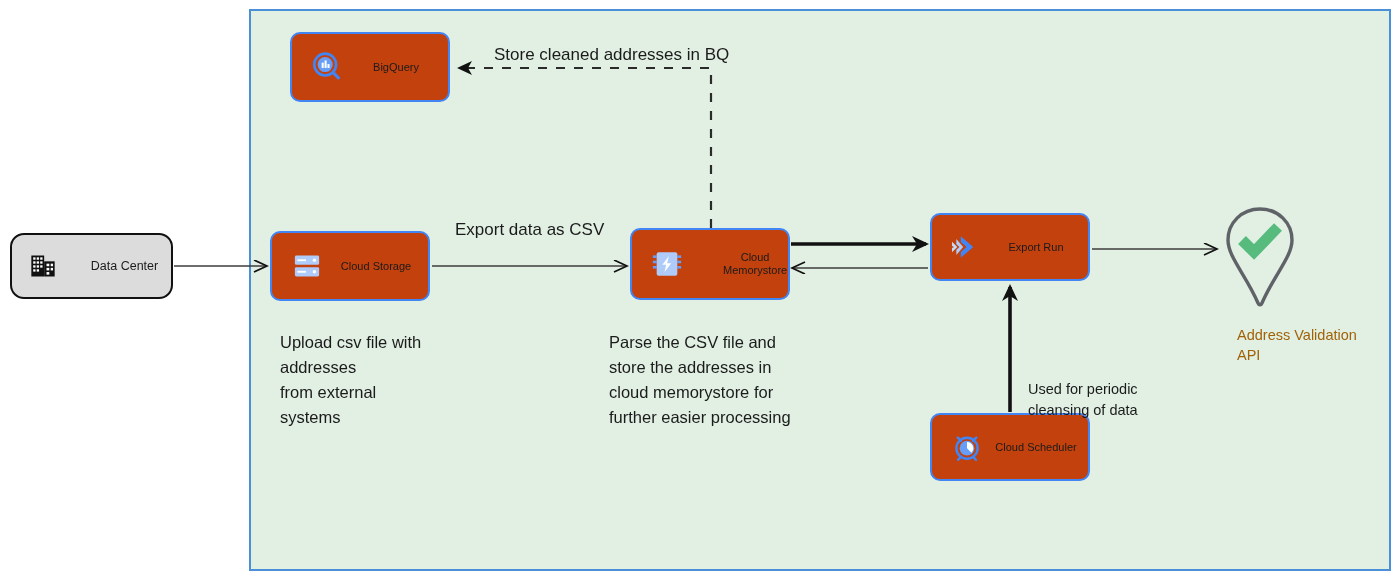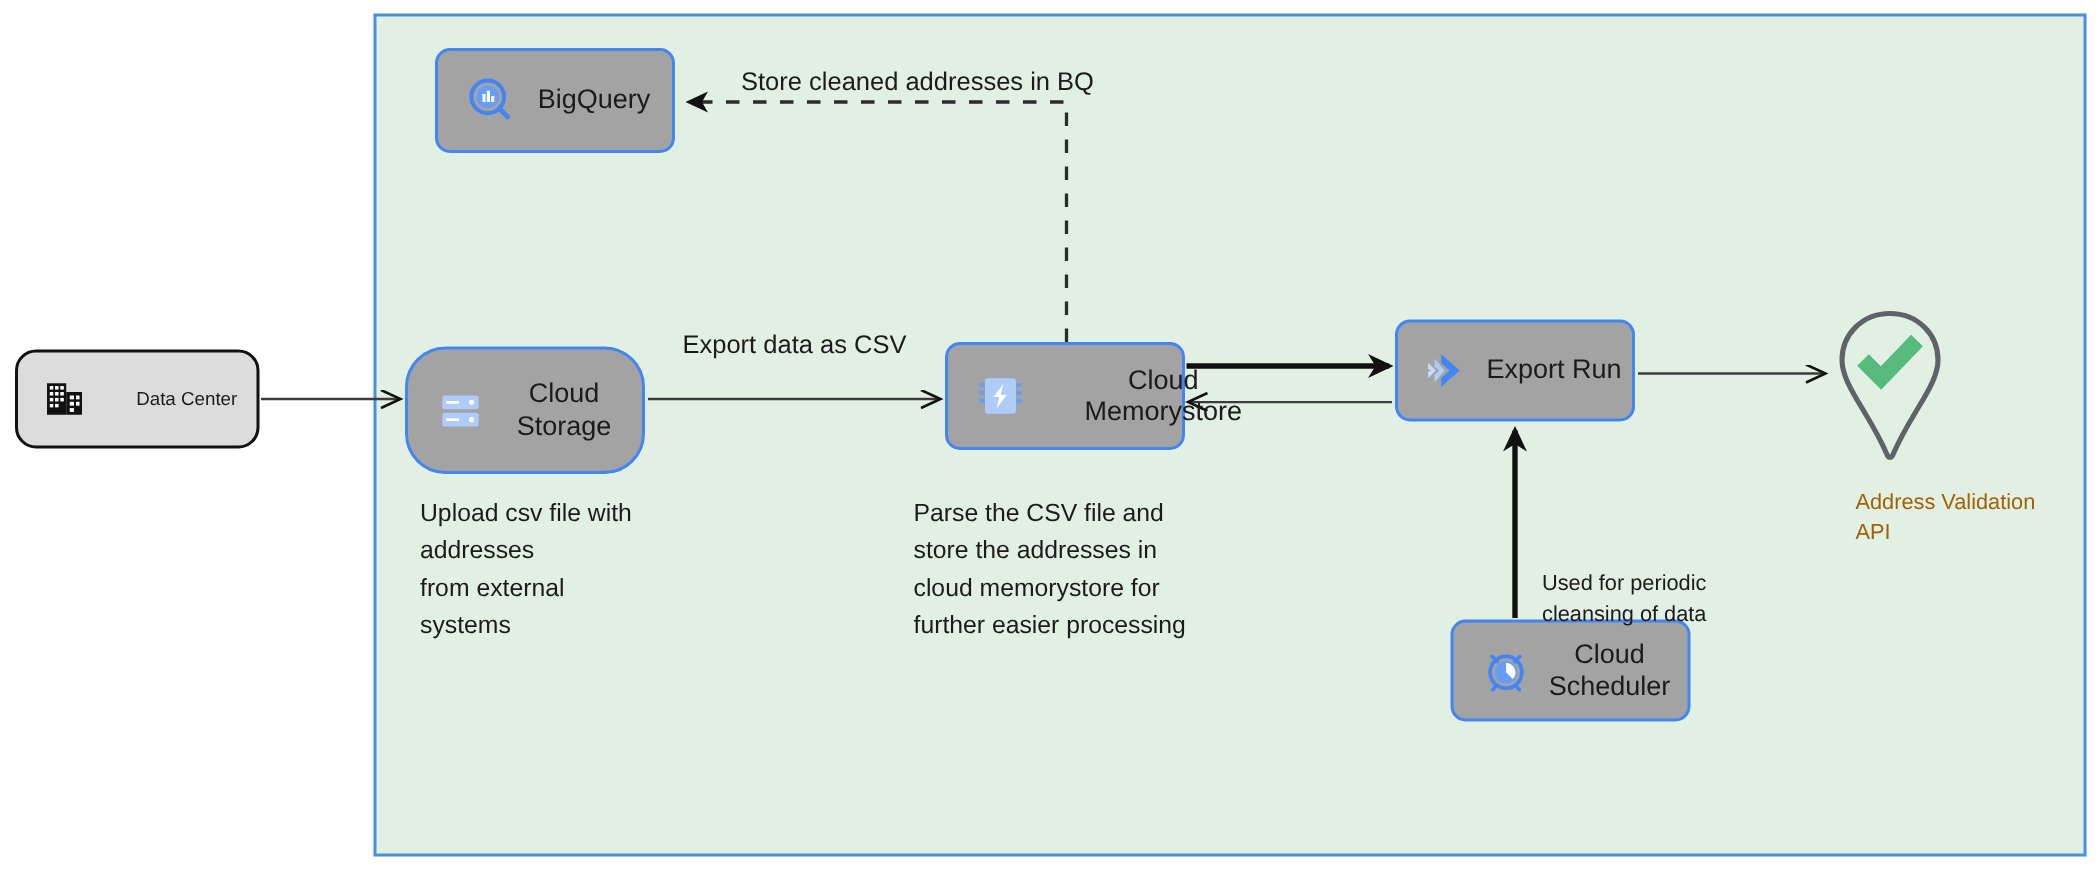--- a/index.html
+++ b/index.html
@@ -41,41 +41,41 @@
     justify-content: center;
   }
   .node .node-label {
     flex: 1 1 auto;
     text-align: center;
     color: #1b1b1b;
     line-height: 1.18;
     padding-right: 6px;
   }
   .gcp-node {
-    background: #a3a3a3;
+    background: #c2410c;
     border: 2px solid #4285f4;
-    font-size: 18px;
+    font-size: 11px;
   }
   .gcp-node .node-icon { width: 46px; margin-left: 12px; }
 
   #node-datacenter {
     left: 10px; top: 233px; width: 163px; height: 66px;
     background: #dcdcdc;
     border: 2.5px solid #111111;
     border-radius: 14px;
     font-size: 12.5px;
     gap: 20px;
   }
   #node-datacenter .node-icon { width: 42px; margin-left: 10px; }
 
   #node-bigquery     { left: 290px;  top: 32px;  width: 160px; height: 70px; }
-  #node-storage      { left: 270px;  top: 231px; width: 160px; height: 85px; border-radius: 27px; }
+  #node-storage      { left: 270px;  top: 231px; width: 160px; height: 70px; }
   #node-memorystore  { left: 630px;  top: 228px; width: 160px; height: 72px; gap: 33px; }
   #node-cloudrun     { left: 930px;  top: 213px; width: 160px; height: 68px; }
-  #node-scheduler    { left: 930px;  top: 413px; width: 160px; height: 68px; margin-left: 37px; }
+  #node-scheduler    { left: 930px;  top: 413px; width: 160px; height: 68px; }
 
   
   #api-marker {
     position: absolute;
     left: 1222px; top: 205px;
     width: 76px; height: 104px;
   }
   #api-label {
     position: absolute;
     left: 1237px; top: 325px;

